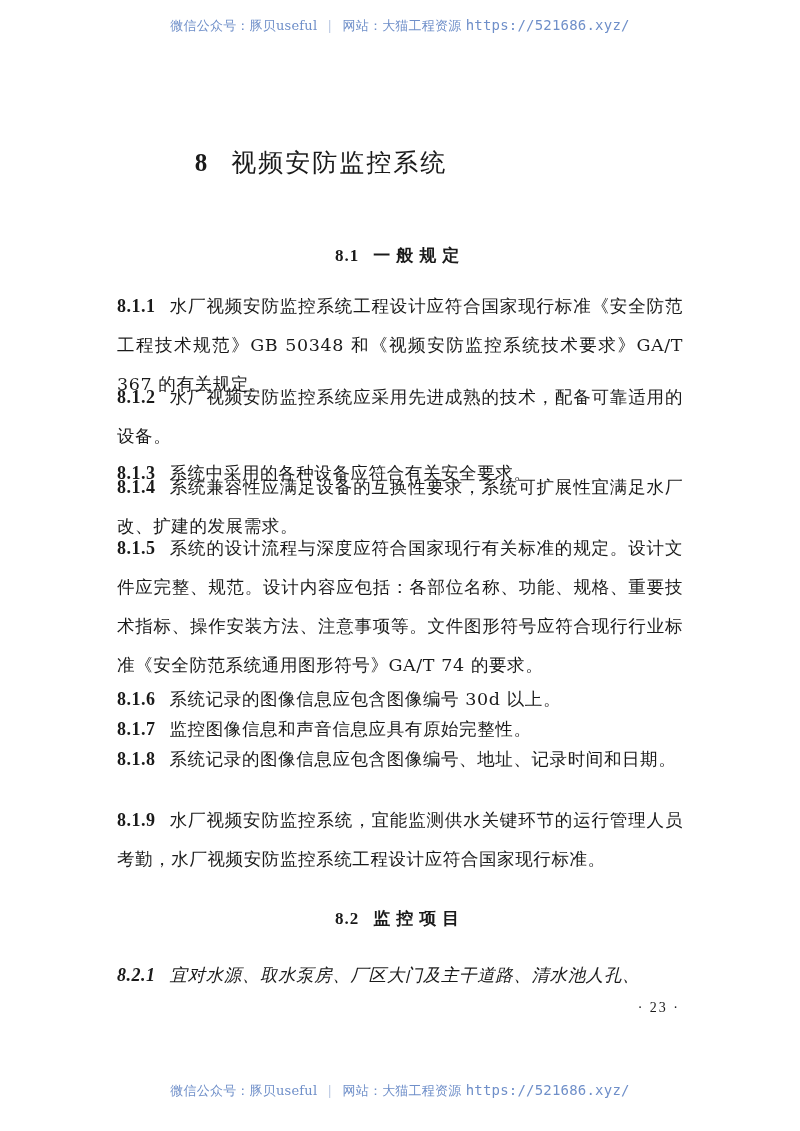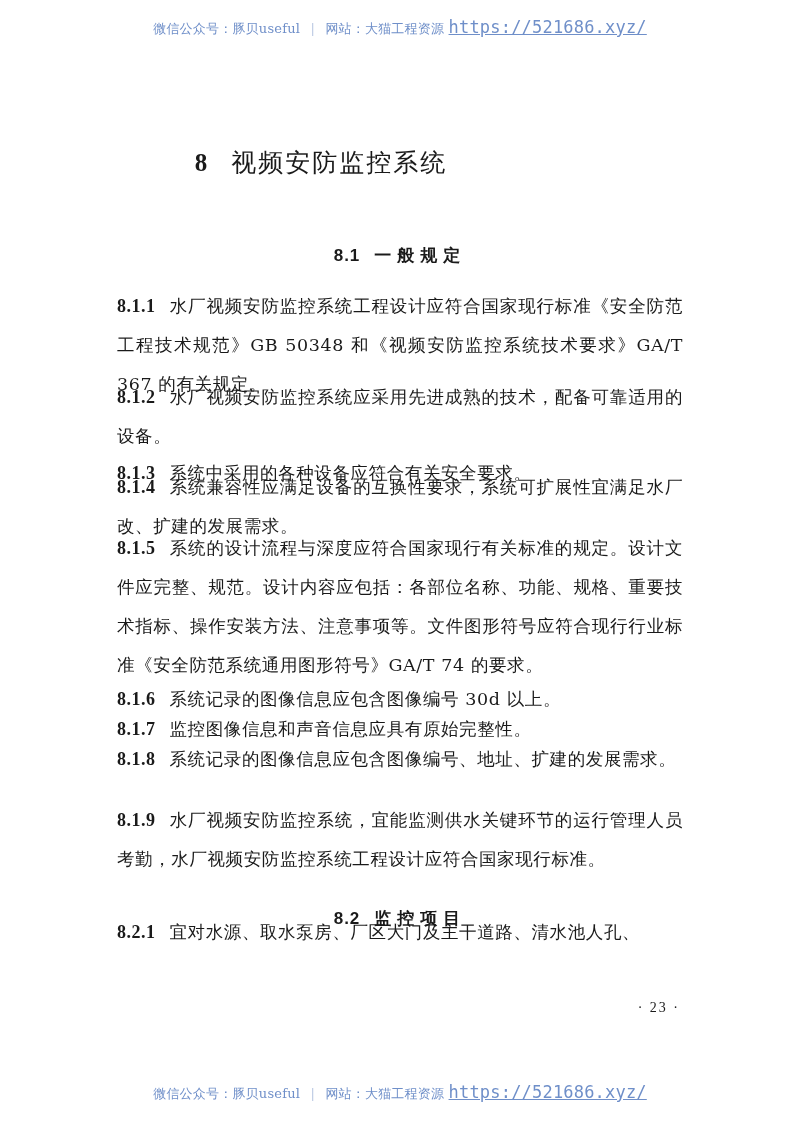--- a/index.html
+++ b/index.html
@@ -27,22 +27,21 @@
       white-space: nowrap;
     }
     .watermark.top { top: 17px; }
     .watermark.bottom { top: 1082px; }
     .watermark .sep {
       color: #b9c7e2;
       margin: 0 6px;
     }
     .watermark .url {
       font-family: "DejaVu Sans Mono", "Liberation Mono", monospace;
-      font-size: 17px;
-      text-decoration: underline;
+      font-size: 14px;
     }
 
     .chapter-title {
       position: absolute;
       top: 146px;
       left: 0;
       width: 642px;
       text-align: center;
       font-size: 25px;
       letter-spacing: 2px;
@@ -56,21 +55,21 @@
     .section-title {
       position: absolute;
       left: 0;
       width: 800px;
       text-align: center;
       font-size: 17px;
       font-weight: bold;
       letter-spacing: 6px;
     }
     .section-title .num {
-      font-family: Liberation Sans, sans-serif;
+      font-family: Liberation Serif, serif;
       letter-spacing: 1px;
       margin-right: 14px;
     }
     #sec-8-1 { top: 244px; }
     #sec-8-2 { top: 907px; }
 
     .clause {
       position: absolute;
       left: 117px;
       width: 566px;
@@ -89,21 +88,21 @@
 
     #c811 { top: 287px; }
     #c812 { top: 378px; }
     #c813 { top: 454px; }
     #c814 { top: 468px; }
     #c815 { top: 529px; }
     #c816 { top: 680px; }
     #c817 { top: 710px; }
     #c818 { top: 740px; }
     #c819 { top: 801px; }
-    #c821 { top: 913px; }
+    #c821 { top: 956px; font-style: italic; }
 
     .page-number {
       position: absolute;
       top: 987px;
       left: 600px;
       width: 80px;
       text-align: right;
       font-family: "Liberation Serif", serif;
       font-size: 14px;
       letter-spacing: 2px;
@@ -143,21 +142,21 @@
 <div class="clause" id="c815">
   <span class="cnum">8.1.5</span><span>系统的设计流程与深度应符合国家现行有关标准的规定。设计文件应完整、规范。设计内容应包括：各部位名称、功能、规格、重要技术指标、操作安装方法、注意事项等。文件图形符号应符合现行行业标准《安全防范系统通用图形符号》GA/T 74 的要求。</span>
 </div>
 <div class="clause" id="c816">
   <span class="cnum">8.1.6</span><span>系统记录的图像信息应包含图像编号 30d 以上。</span>
 </div>
 <div class="clause" id="c817">
   <span class="cnum">8.1.7</span><span>监控图像信息和声音信息应具有原始完整性。</span>
 </div>
 <div class="clause" id="c818">
-  <span class="cnum">8.1.8</span><span>系统记录的图像信息应包含图像编号、地址、扩建的发展需求。</span>
+  <span class="cnum">8.1.8</span><span>系统记录的图像信息应包含图像编号、地址、记录时间和日期。</span>
 </div>
 <div class="clause" id="c819">
   <span class="cnum">8.1.9</span><span>水厂视频安防监控系统，宜能监测供水关键环节的运行管理人员考勤，水厂视频安防监控系统工程设计应符合国家现行标准。</span>
 </div>
 
 <div class="section-title" id="sec-8-2">
   <span class="num">8.2</span><span>监控项目</span>
 </div>
 
 <div class="clause" id="c821">

